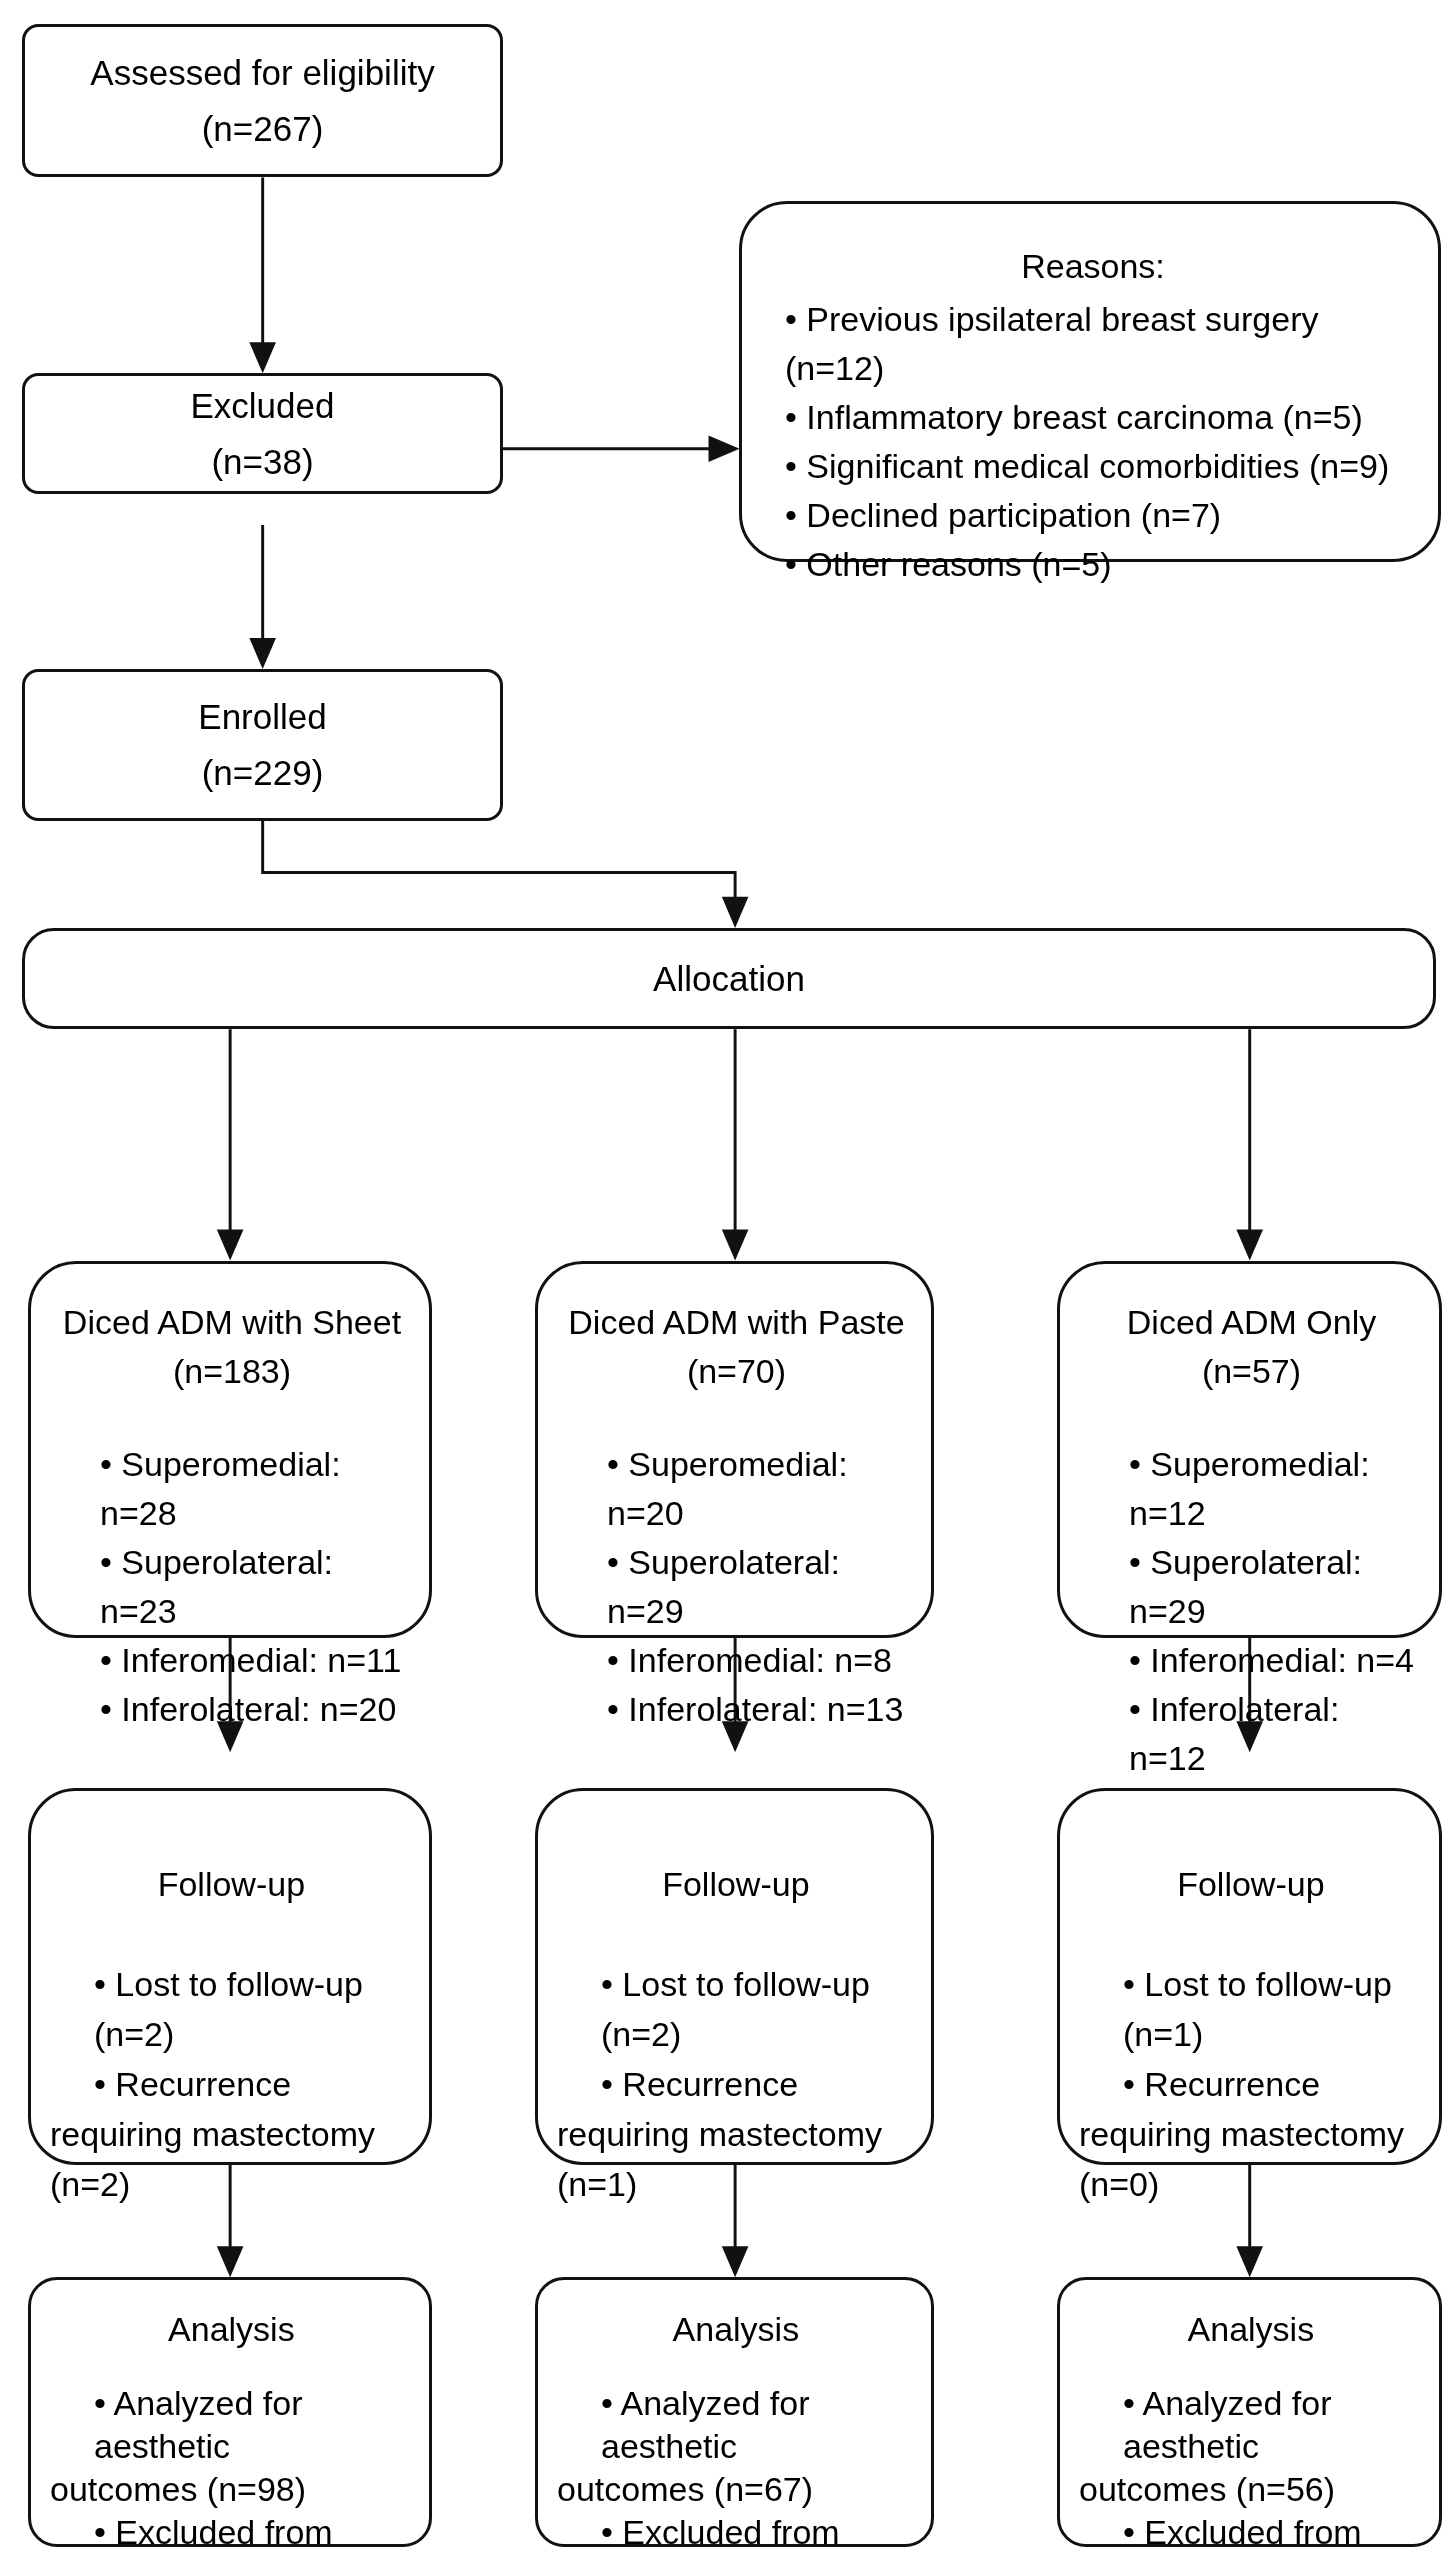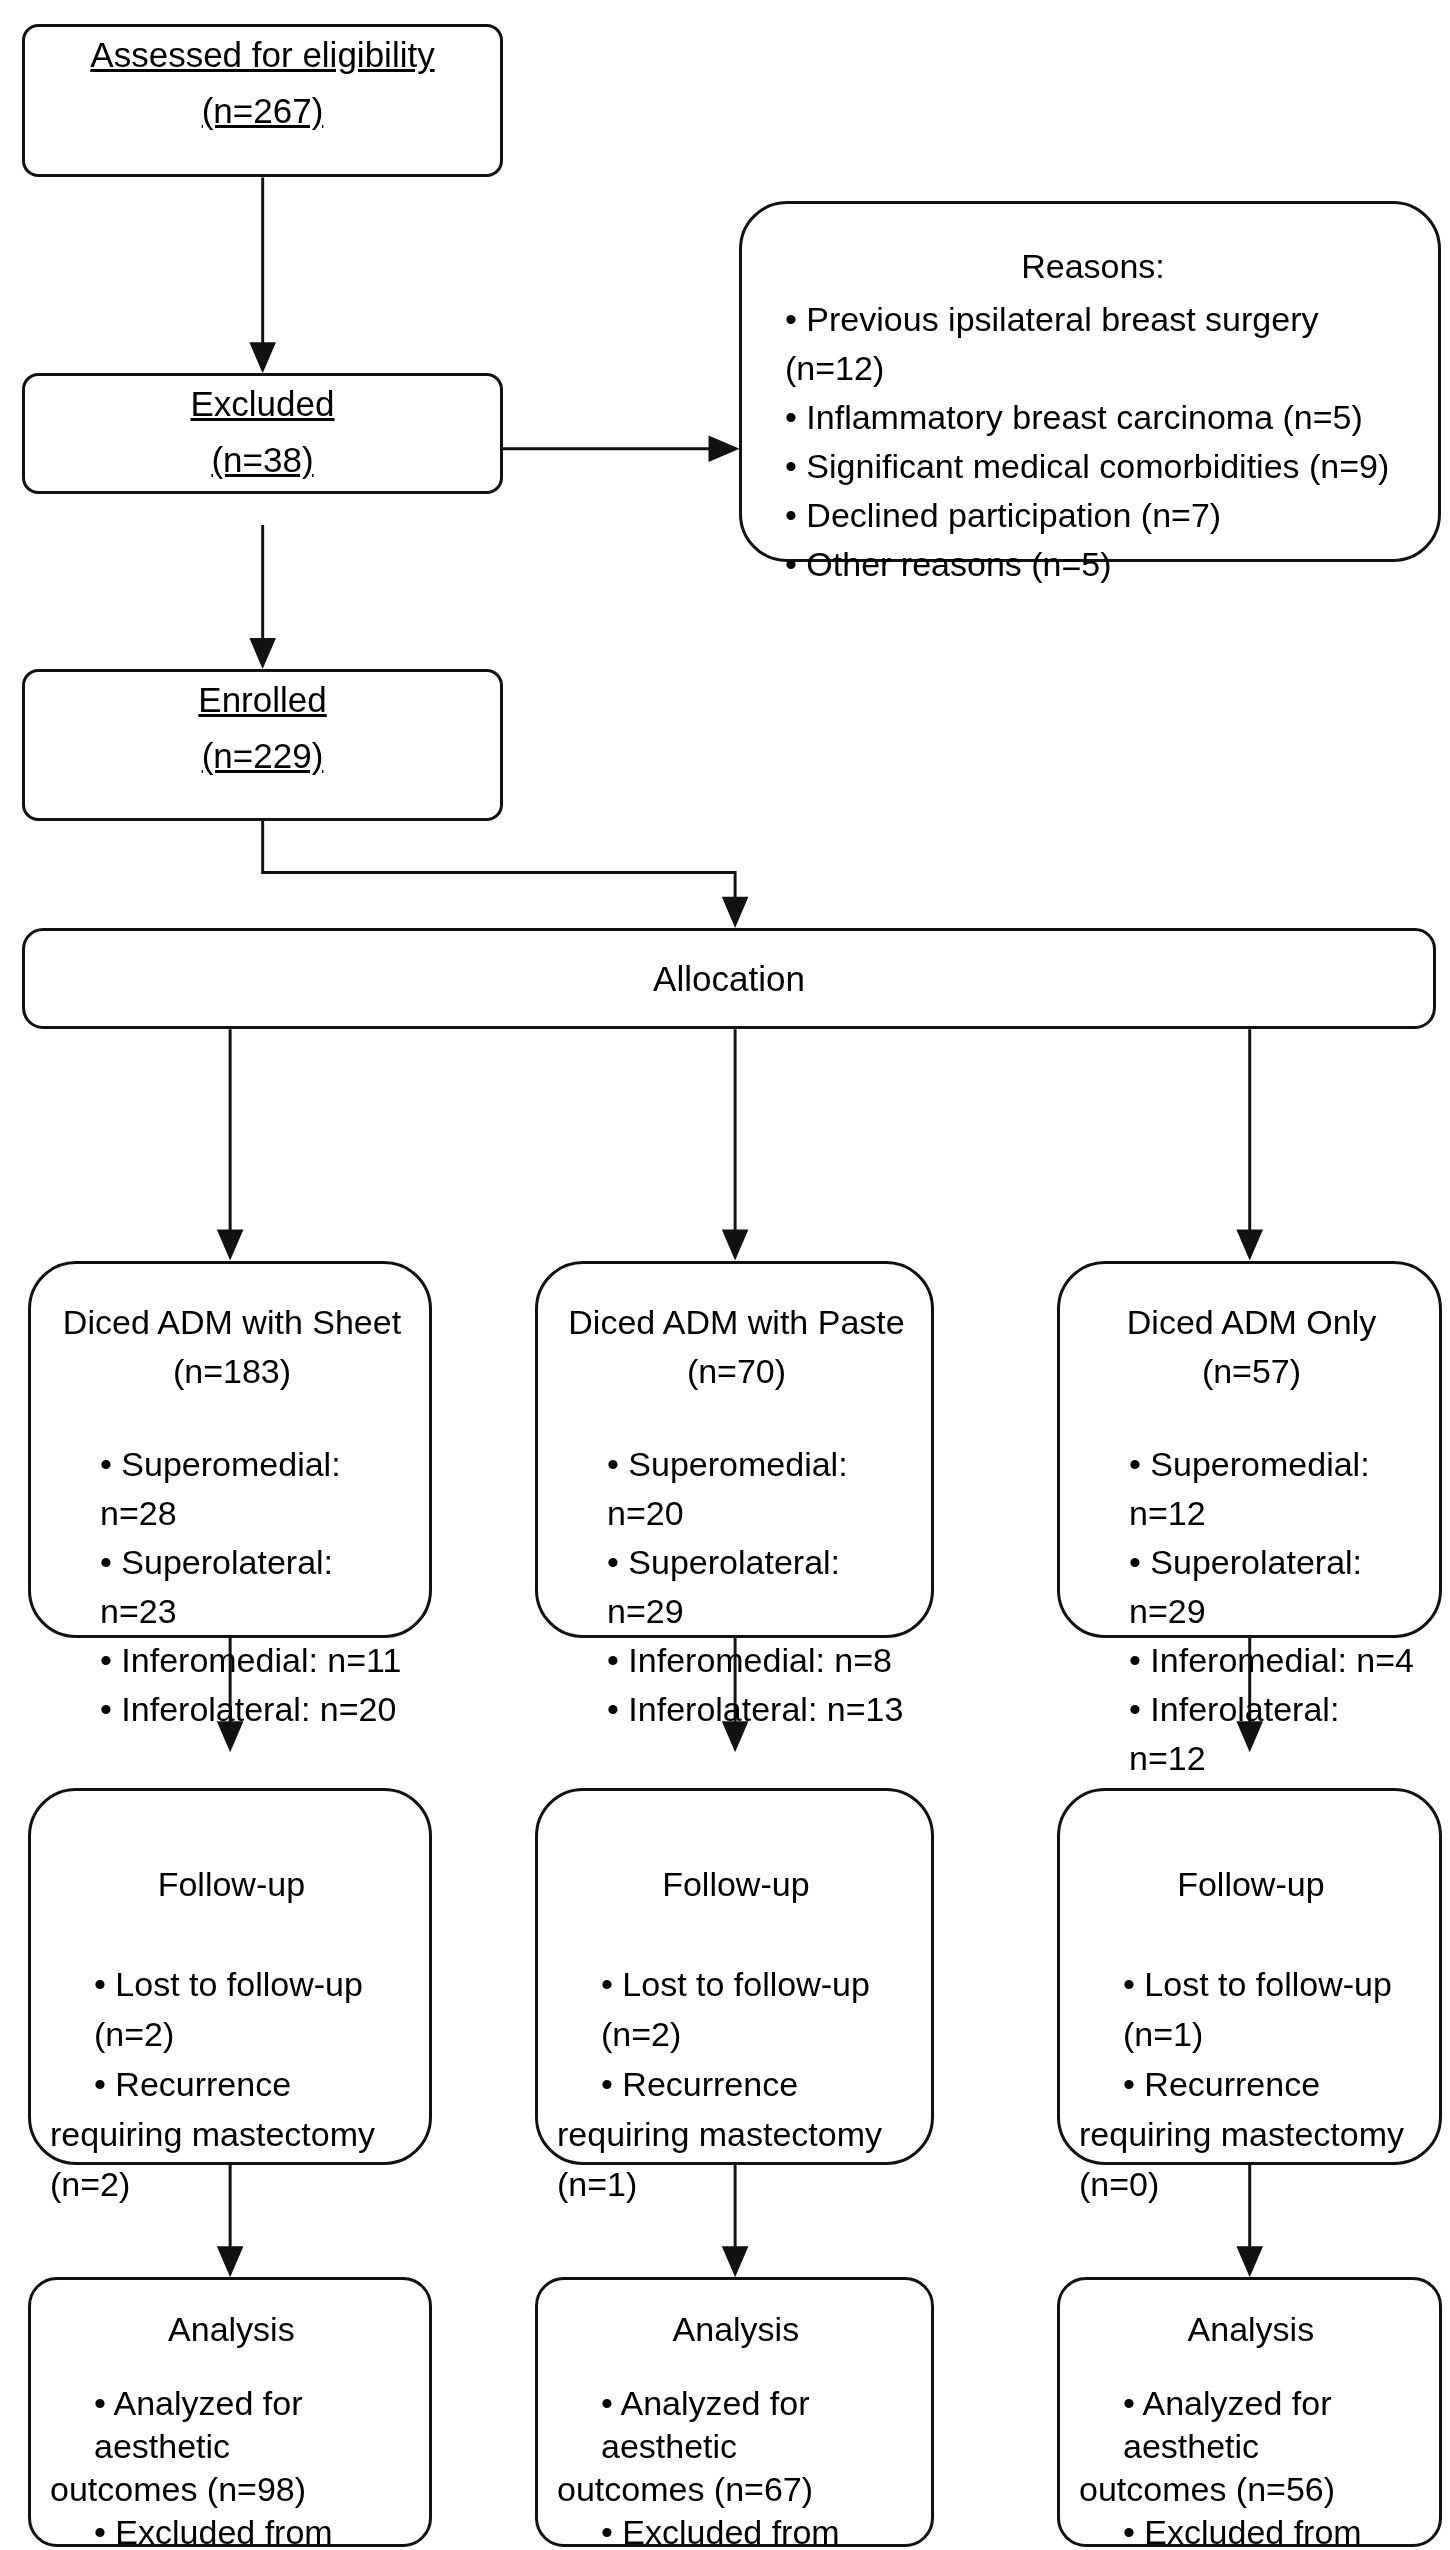--- a/index.html
+++ b/index.html
@@ -13,27 +13,27 @@
   }
   .node{
     position:absolute;
     background:#ffffff;
     border:3.7px solid #111111;
     box-sizing:border-box;
   }
   
   .small{
     border-radius:16.3px;
-    display:flex;flex-direction:column;justify-content:flex-start;align-items:center;
+    display:flex;flex-direction:column;justify-content:center;align-items:center;
     text-align:center;
-    font-size:35px;line-height:56px;text-decoration:underline;
+    font-size:35px;line-height:56px;
   }
   
   .alloc{
-    border-radius:21px;
+    border-radius:32px;
     display:flex;justify-content:center;align-items:center;
     font-size:35px;
   }
   
   .big{border-radius:48px;border-width:3px;}
   .reasons{
     padding:38px 37px 0 43px;
     font-size:34px;line-height:49px;
   }
   .reasons .title{text-align:center;margin-bottom:4.4px;}

